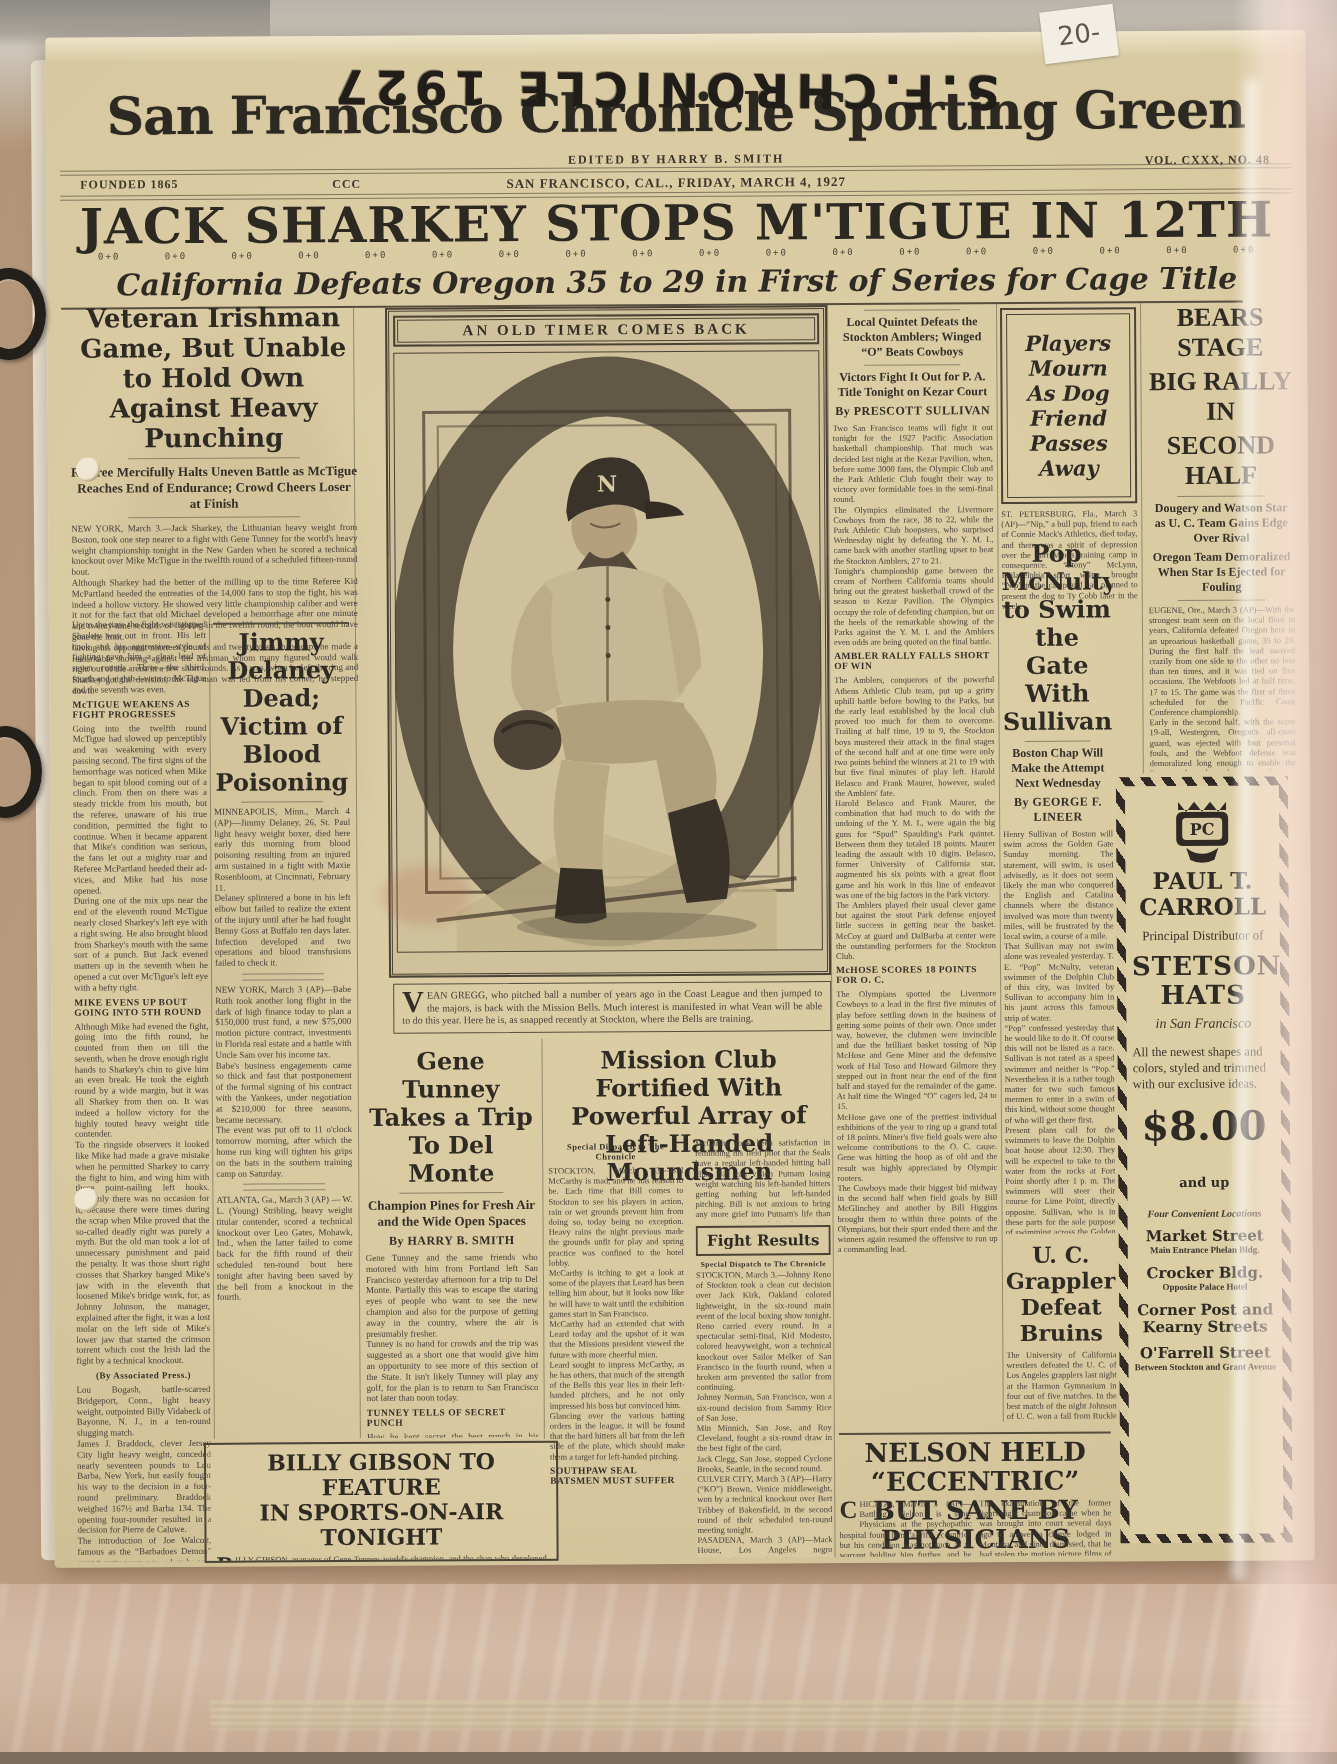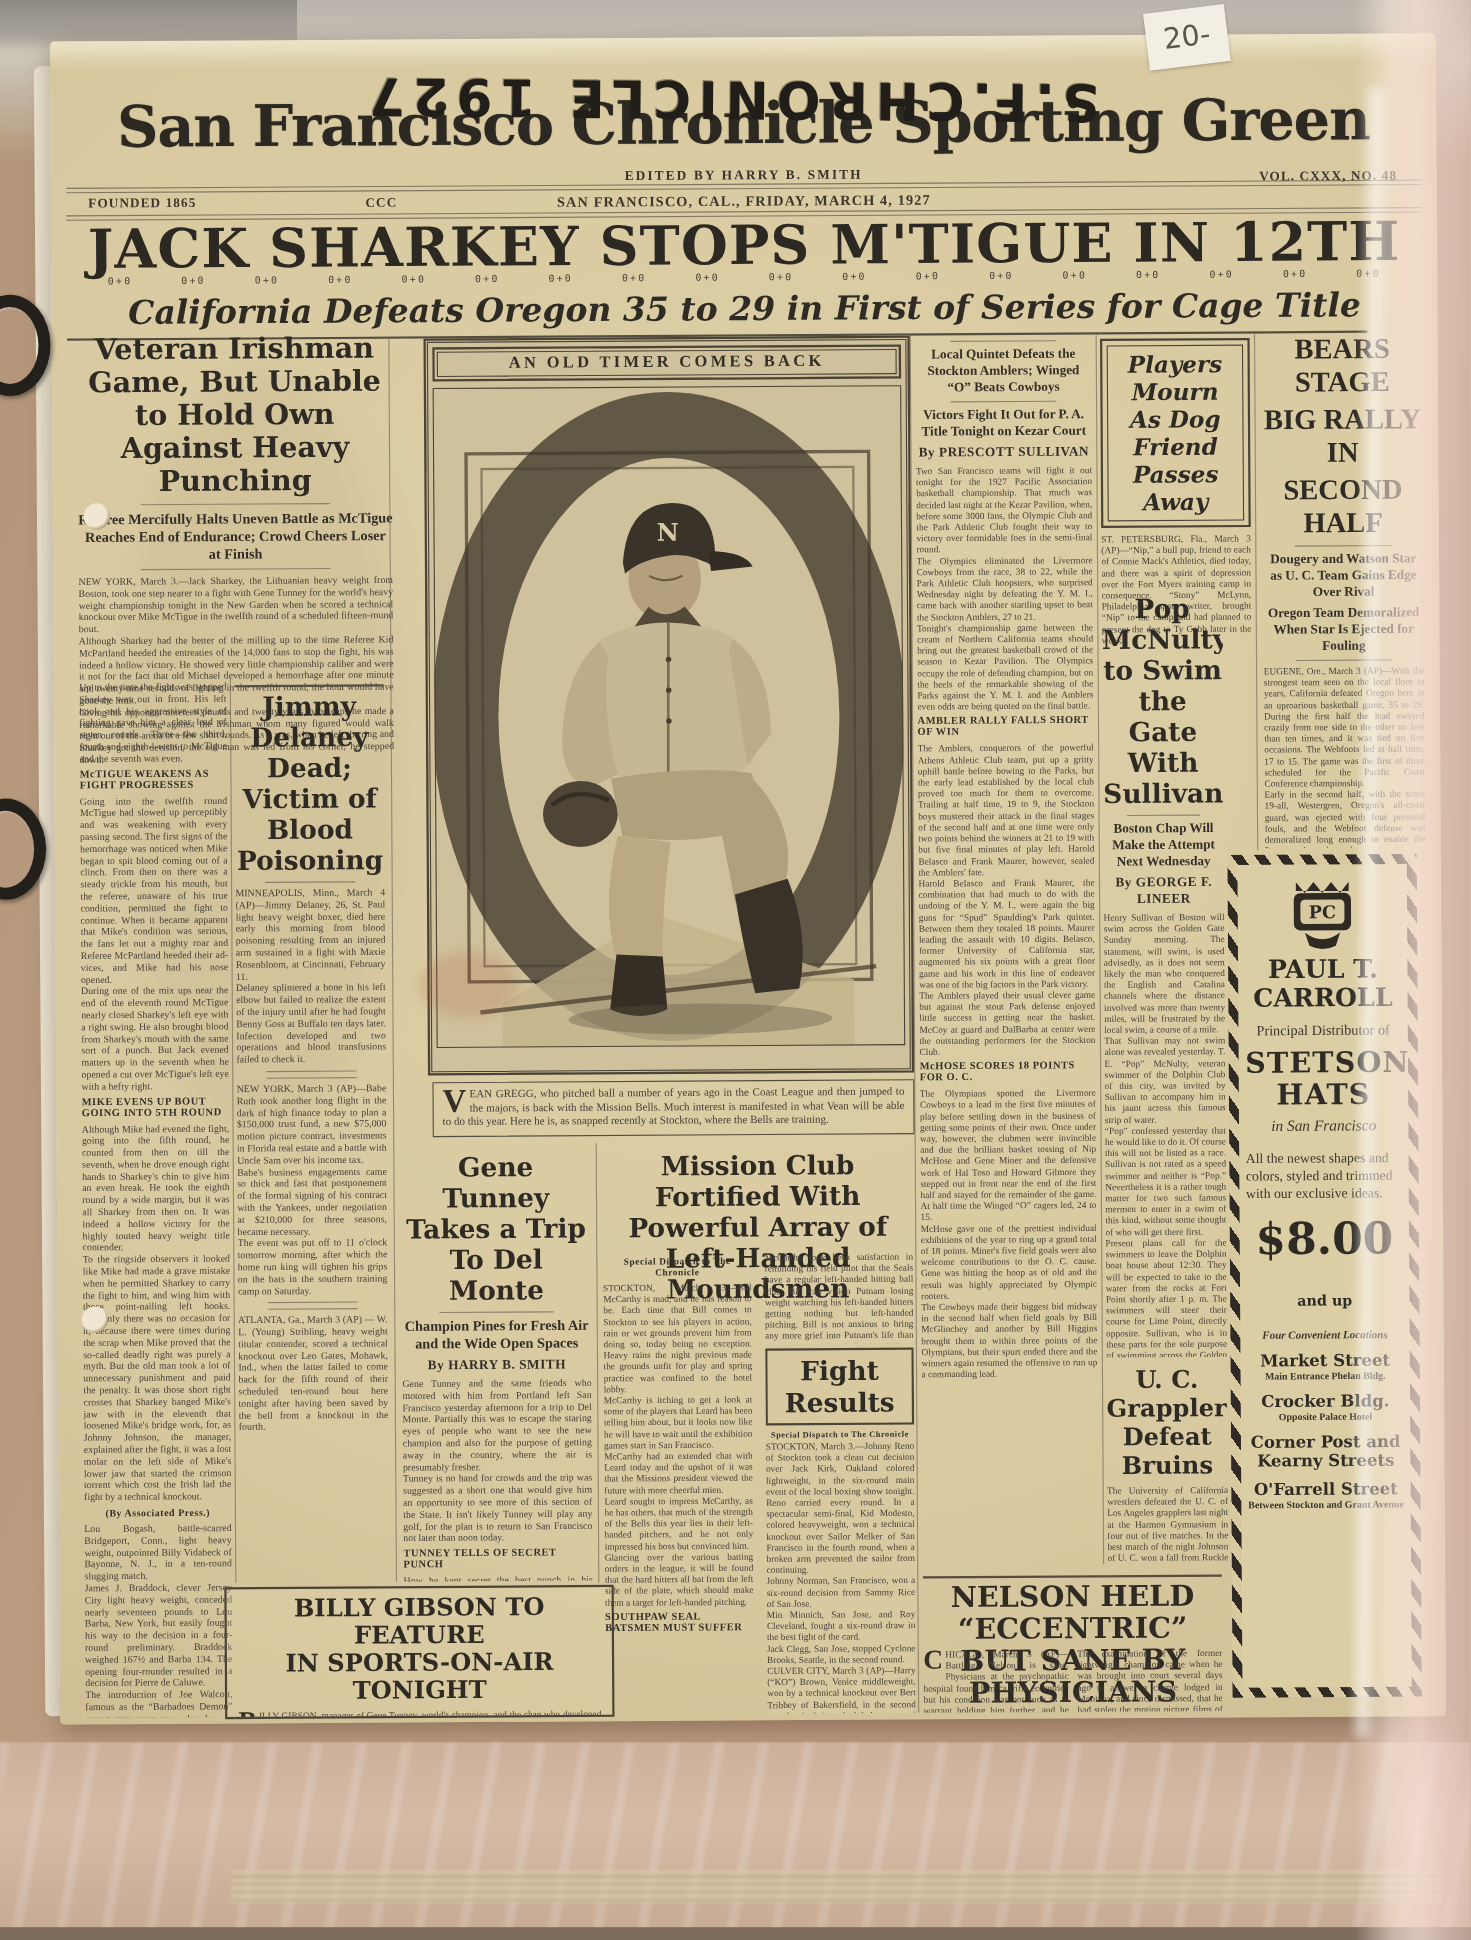--- a/index.html
+++ b/index.html
@@ -92,24 +92,24 @@
   .dropcap:first-letter{float:left;font-size:25px;line-height:20px;padding:1px 2px 0 0;font-weight:bold;color:#332f28;}
   .flow > *{margin-bottom:4px;}
   
   .photo-frame{border:2px solid #4a4336;background:#cfc19b;box-shadow:inset 0 0 0 1px #cfc19b, inset 0 0 0 2px #4a4336;}
   .photo-banner{margin:6px;border:2px solid #4a4336;box-shadow:inset 0 0 0 2px #cfc19b, inset 0 0 0 3px #4a4336;
     text-align:center;font-weight:bold;font-size:15px;letter-spacing:3px;padding:5px 0;color:#332f28;}
   .caption-box{border:1px solid #554d3f;padding:5px 8px;font-size:10px;line-height:12.5px;text-align:justify;color:#45403a;}
   .caption-box:first-letter{float:left;font-size:30px;line-height:24px;font-weight:bold;padding-right:3px;color:#332f28;}
   
   .mourn-box{border:2px solid #4a4336;padding:4px;}
-  .mourn-inner{border:1px solid #4a4336;padding:4px 3px;}
+  .mourn-inner{border:1px solid #4a4336;padding:16px 3px;}
   .mourn-head{font-family:"DejaVu Serif",serif;font-weight:bold;font-style:italic;font-size:21px;line-height:25px;text-align:center;color:#2e2a24;}
   .fight-box{border:2px solid #4a4336;text-align:center;font-family:"DejaVu Serif",serif;
-    font-weight:bold;font-size:24px;padding:4px 0;margin:4px 0;color:#2e2a24;}
+    font-weight:bold;font-size:15px;padding:4px 0;margin:4px 0;color:#2e2a24;}
   .billy-box{border:2px solid #4a4336;padding:6px 10px;background:rgba(230,218,180,.25);}
   
   .ad-outer{background:repeating-linear-gradient(55deg,#2f2a23 0 8px,#d8c9a0 8px 17px);padding:9px;}
   .ad-inner{background:#dbcda4;height:100%;box-sizing:border-box;padding:10px 6px;text-align:center;}
   .ad-name{font-family:"DejaVu Serif",serif;font-weight:bold;font-size:23px;line-height:26px;color:#2e2a24;}
   .ad-role{font-size:13px;line-height:16px;margin-top:8px;color:#3a352d;}
   .ad-product{font-family:"DejaVu Serif",serif;font-weight:bold;font-size:26px;line-height:29px;letter-spacing:1px;margin-top:8px;color:#2e2a24;}
   .ad-in{font-size:14px;font-style:italic;margin-top:6px;}
   .ad-pitch{font-size:12.5px;line-height:16px;text-align:left;margin-top:12px;color:#3a352d;}
   .ad-price{font-family:"DejaVu Serif",serif;font-weight:bold;font-size:40px;margin-top:10px;color:#2e2a24;}

